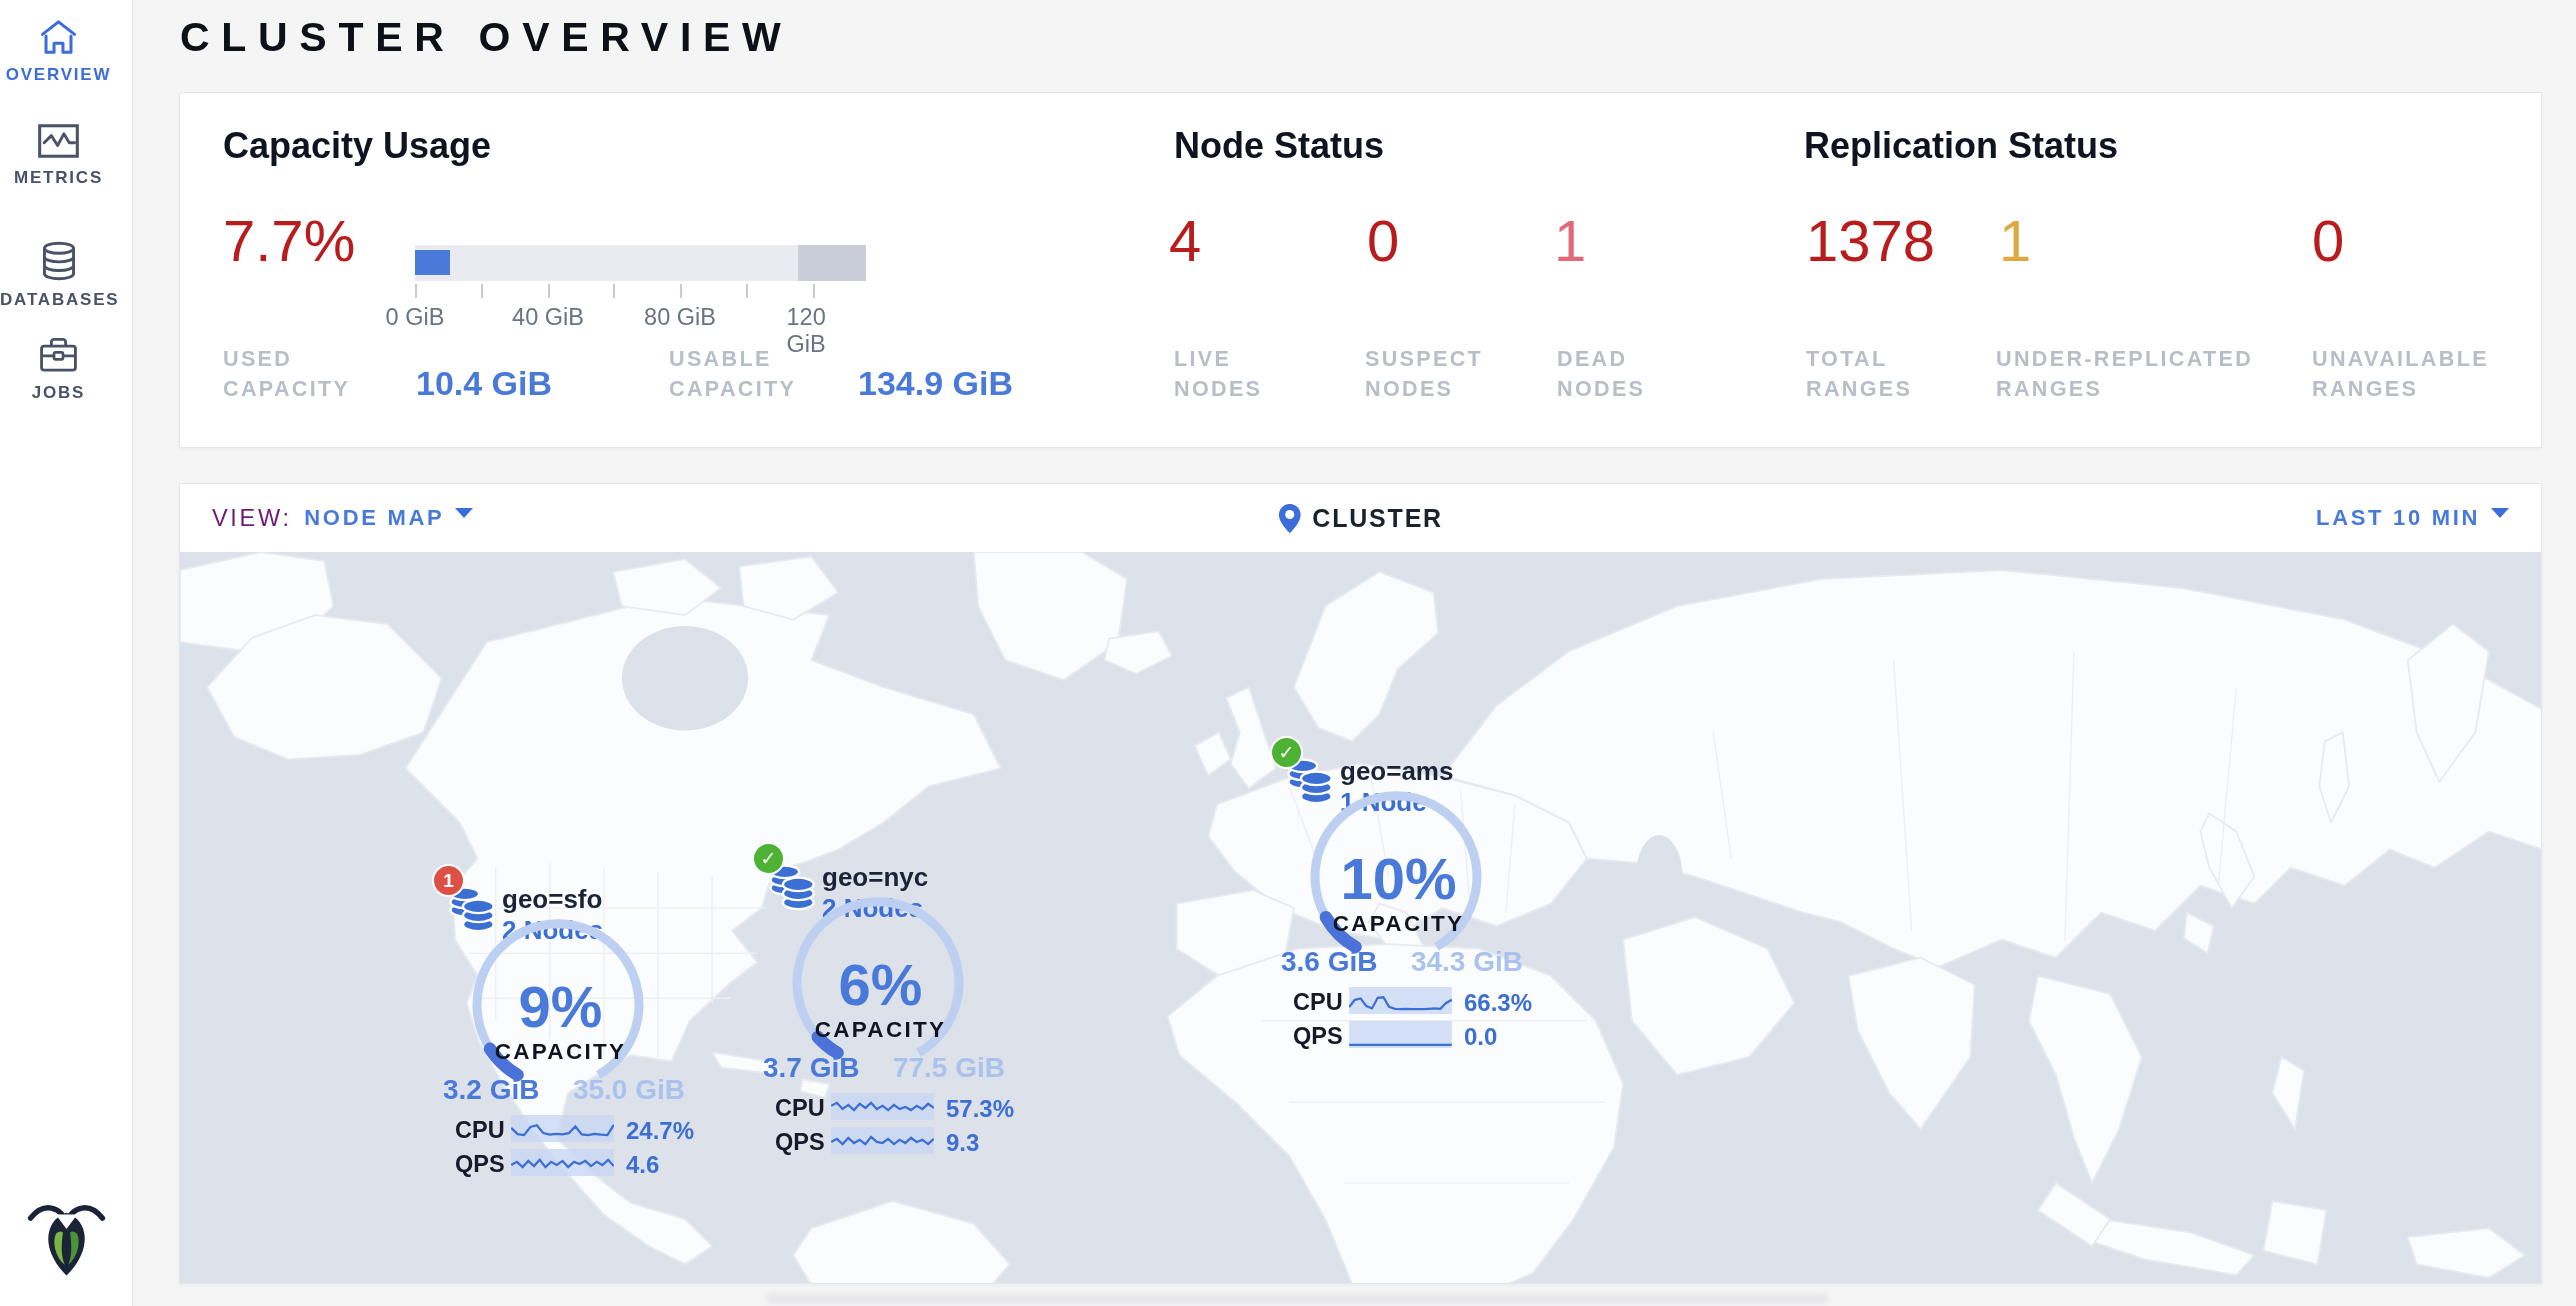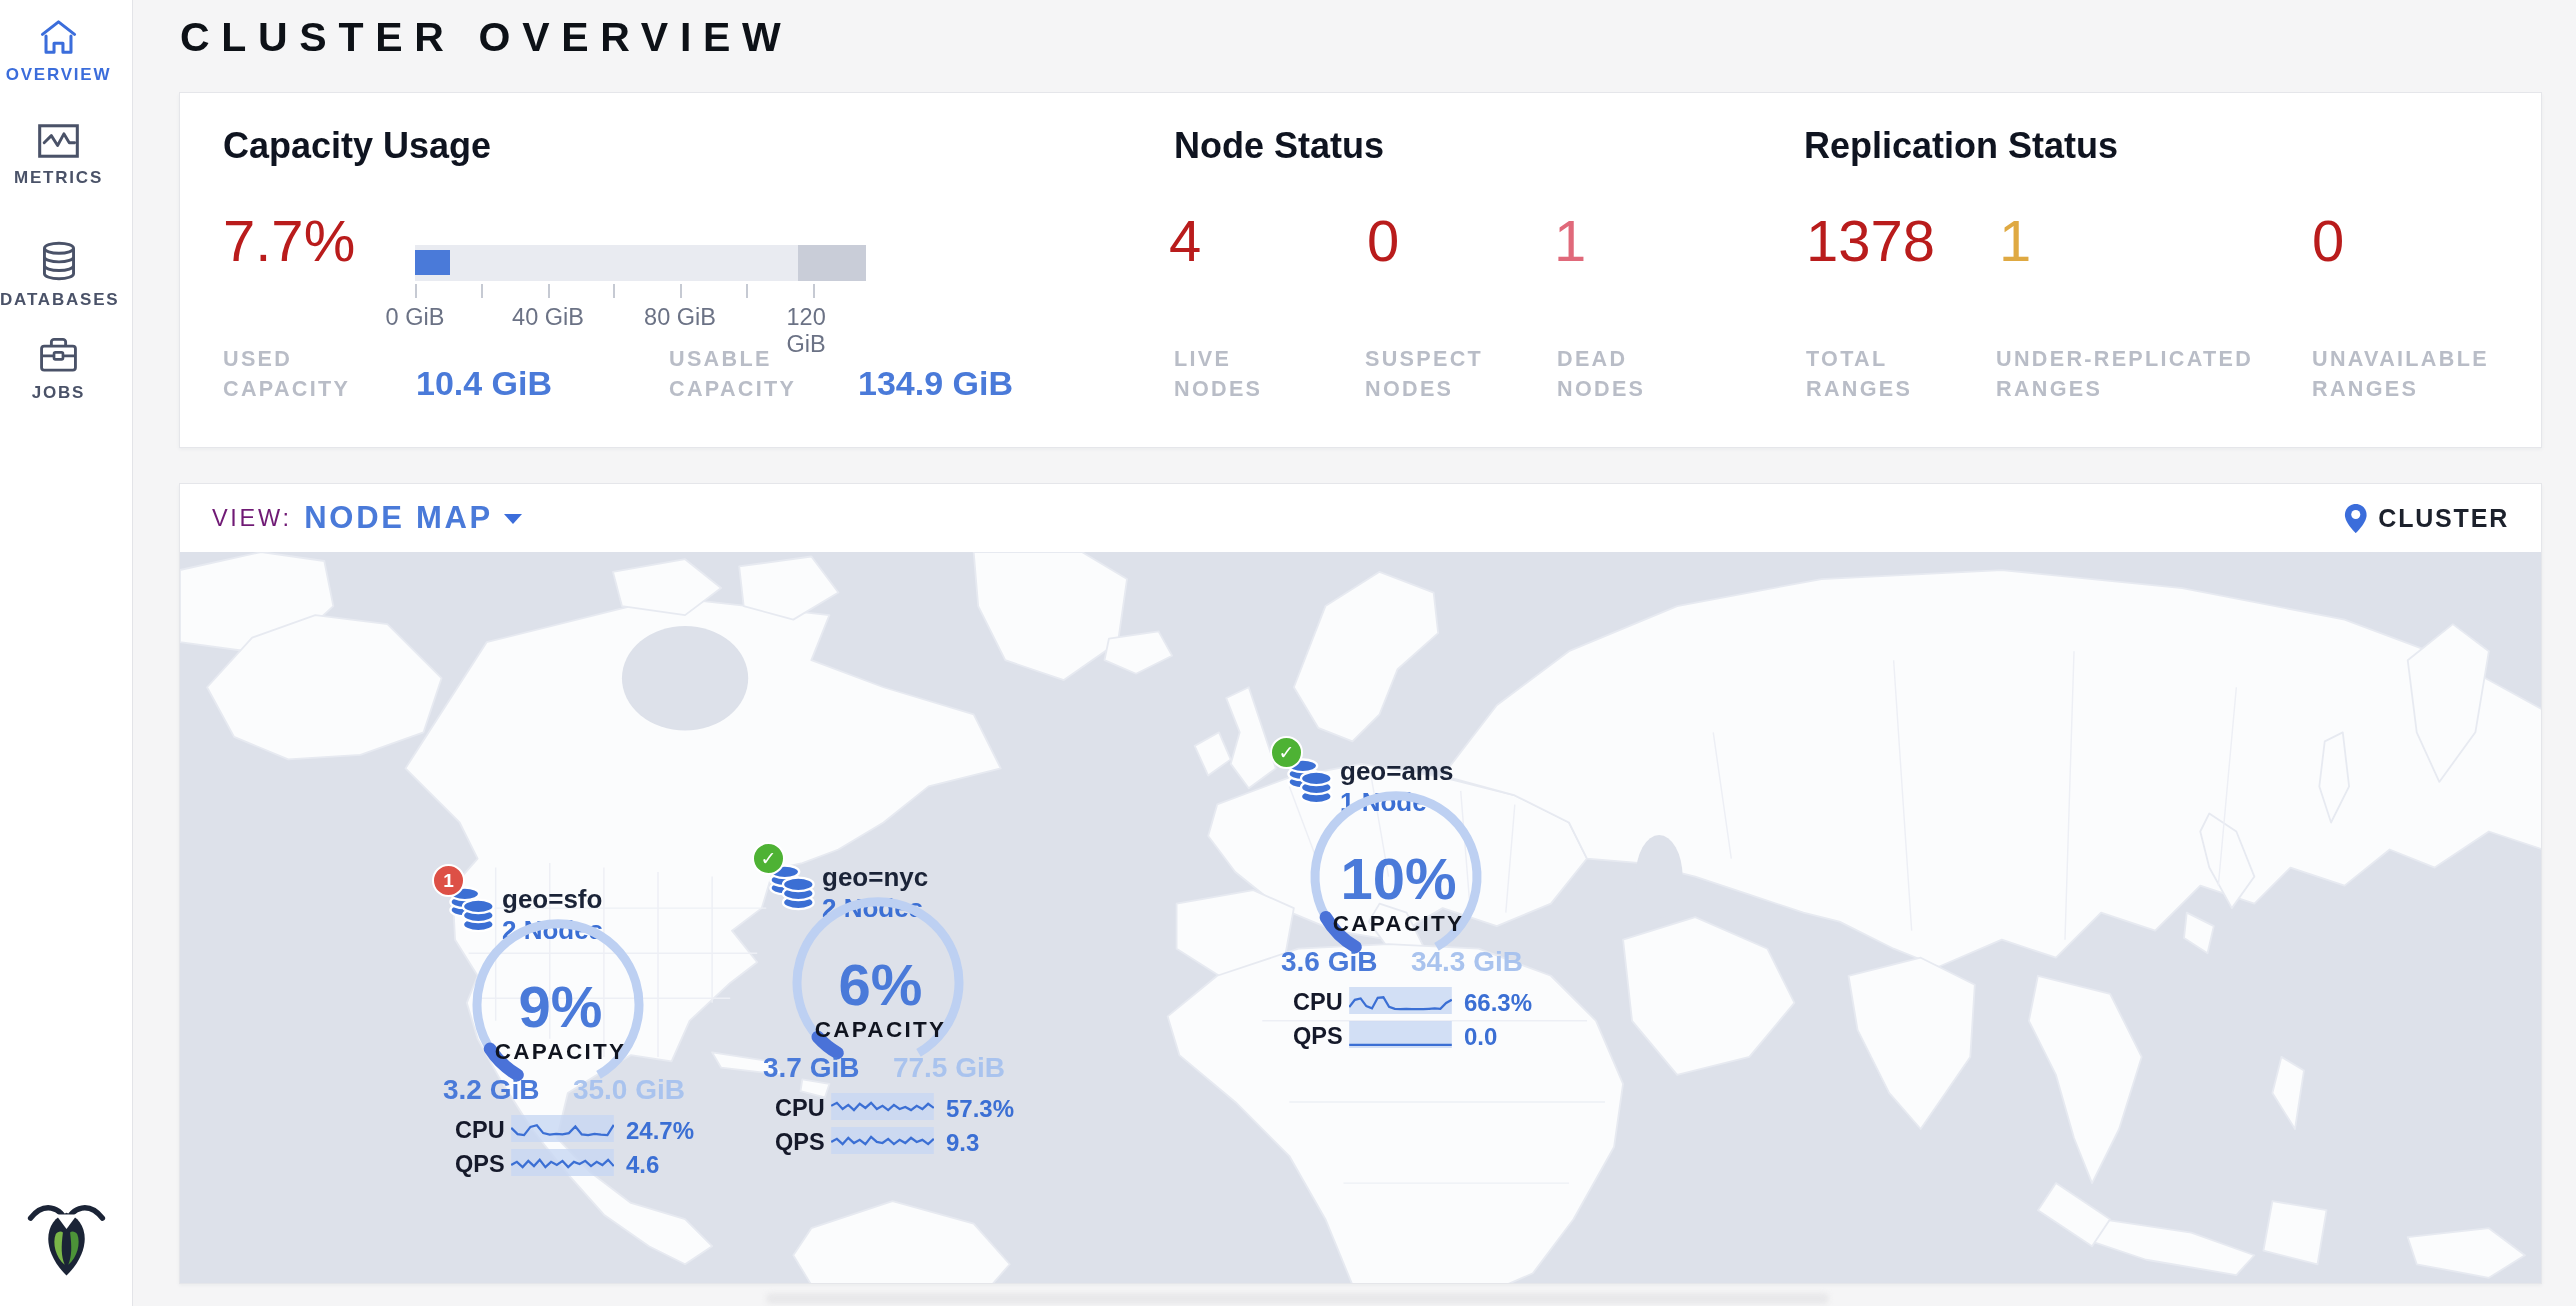--- a/index.html
+++ b/index.html
@@ -38,22 +38,22 @@
   .ticks i { position:absolute; top:0; width:1.8px; height:13.5px; background:#c6cad3; }
   .ticklabels { position:absolute; left:235px; top:211px; width:451px; height:27px; }
   .ticklabels span { position:absolute; transform:translateX(-50%); font-size:23.5px; color:#6b7285; }
   
   .map-card { left:179px; top:483px; width:2363px; height:801px; overflow:hidden; }
   .viewbar { position:absolute; left:0; top:0; width:100%; height:68px; background:#fff;
     display:flex; align-items:center; justify-content:space-between; padding:0 32px; z-index:10; }
   .viewbar .left, .viewbar .center, .viewbar .right { display:flex; align-items:center; gap:12.6px; }
   .viewbar .left { width:541px; } .viewbar .right { width:541px; justify-content:flex-end; }
   .vb-label { font-size:23.5px; letter-spacing:2.7px; color:#701a75; }
-  .vb-link { font-size:31px; letter-spacing:2.7px; color:#4a7ad9; font-weight:600; cursor:pointer;
-    display:flex; align-items:center; gap:10.8px; }
+  .vb-link { font-size:22px; letter-spacing:2.7px; color:#4a7ad9; font-weight:600; cursor:pointer;
+    display:flex; align-items:flex-start; gap:10.8px; }
   .caret { width:0; height:0; border-left:9px solid transparent; border-right:9px solid transparent;
     border-top:10.8px solid #3b6ddb; display:inline-block; margin-top:2.7px; }
   .vb-cluster { font-size:25px; letter-spacing:1.8px; color:#1c212c; font-weight:600; cursor:pointer;
     display:flex; align-items:center; gap:10.8px; }
   
   .maparea { position:absolute; left:0; top:68px; width:2363px; height:733px; background:#dde1ea; }
   .maparea svg.world { position:absolute; left:0; top:0; }
   .locality { position:absolute; width:311px; height:316px; z-index:5; cursor:pointer; }
   .badge { position:absolute; left:27px; top:5.4px; width:33px; height:33px; border-radius:50%;
     border:2.7px solid #fff; color:#fff; font-size:19px; font-weight:bold;
@@ -189,20 +189,26 @@
         <span class="caret"></span>
       </span>
     </div>
     <div class="center">
       <span class="vb-cluster">
         <svg width="23.5" height="31" viewBox="0 0 26 34">
           <path d="M13 1 C6 1 1 6.5 1 13 C1 22 13 33 13 33 C13 33 25 22 25 13 C25 6.5 20 1 13 1 Z" fill="#3b6ddb"></path>
           <circle cx="13" cy="12.5" r="5" fill="#ffffff"></circle>
         </svg>
         <span>CLUSTER</span>
+      </span>
+    </div>
+    <div class="right">
+      <span class="vb-link">
+        <span>LAST 10 MIN</span>
+        <span class="caret"></span>
       </span>
     </div>
   </div>
 
   <div class="maparea">
 
     <svg class="world" width="2363" height="733" viewBox="0 0 2620 813" preserveAspectRatio="none">
       <g fill="#fbfcfd" stroke="#e7eaf1" stroke-width="2" stroke-linejoin="round">
         <path d="M0 20 L90 0 L160 10 L170 60 L110 115 L0 100 Z"></path>
         <path d="M30 150 L80 95 L150 70 L230 80 L290 140 L270 200 L200 225 L120 230 L60 205 Z"></path>

